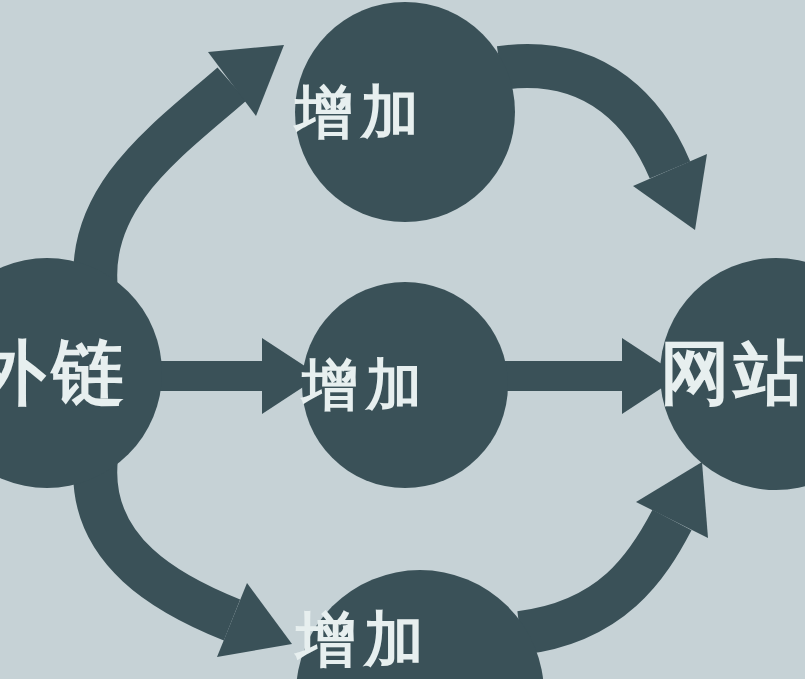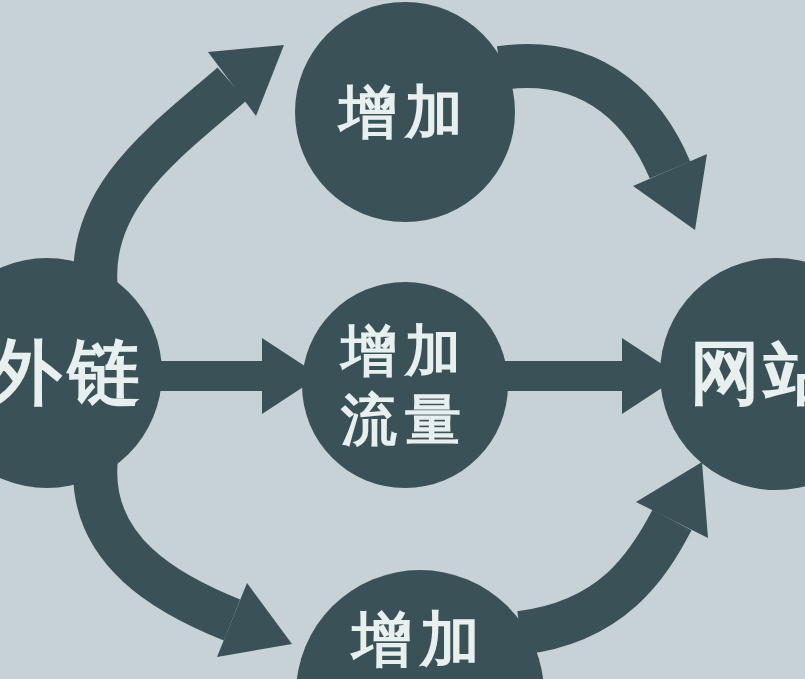--- a/index.html
+++ b/index.html
@@ -22,21 +22,21 @@
   .shaft.curved { stroke-width: 44px; }
   .shaft.straight { stroke-width: 30px; }
   .head { fill: var(--arrow, #3a5158); }
   .node {
     position: absolute;
     border-radius: 50%;
     background: var(--node, #3a5158);
     color: var(--text, #e7efef);
     display: flex;
     flex-direction: column;
-    align-items: center;
+    align-items: flex-start;
     justify-content: center;
     font-weight: bold;
     text-align: center;
   }
   .node .label { display: block; white-space: nowrap; }
   .node-source  { left: -68px; top: 258px; width: 230px; height: 230px; padding-left: 42px; }
   .node-source .label { font-size: 72px; letter-spacing: 6px; }
   .node-weight  { left: 295px; top: 2px;   width: 220px; height: 220px; }
   .node-weight .label  { font-size: 58px; line-height: 1.22; letter-spacing: 8px; }
   .node-traffic { left: 302px; top: 282px; width: 206px; height: 206px; }
@@ -87,21 +87,20 @@
   <div class="node node-source">
     <span class="label">外链</span>
   </div>
 
   <div class="node node-weight">
     <span class="label">增加</span>
   </div>
 
   <div class="node node-traffic">
     <span class="label">增加</span>
-    <span class="label">流量</span>
   </div>
 
   <div class="node node-bottom">
     <span class="label">增加</span>
   </div>
 
   <div class="node node-website">
     <span class="label">网站</span>
   </div>
 

